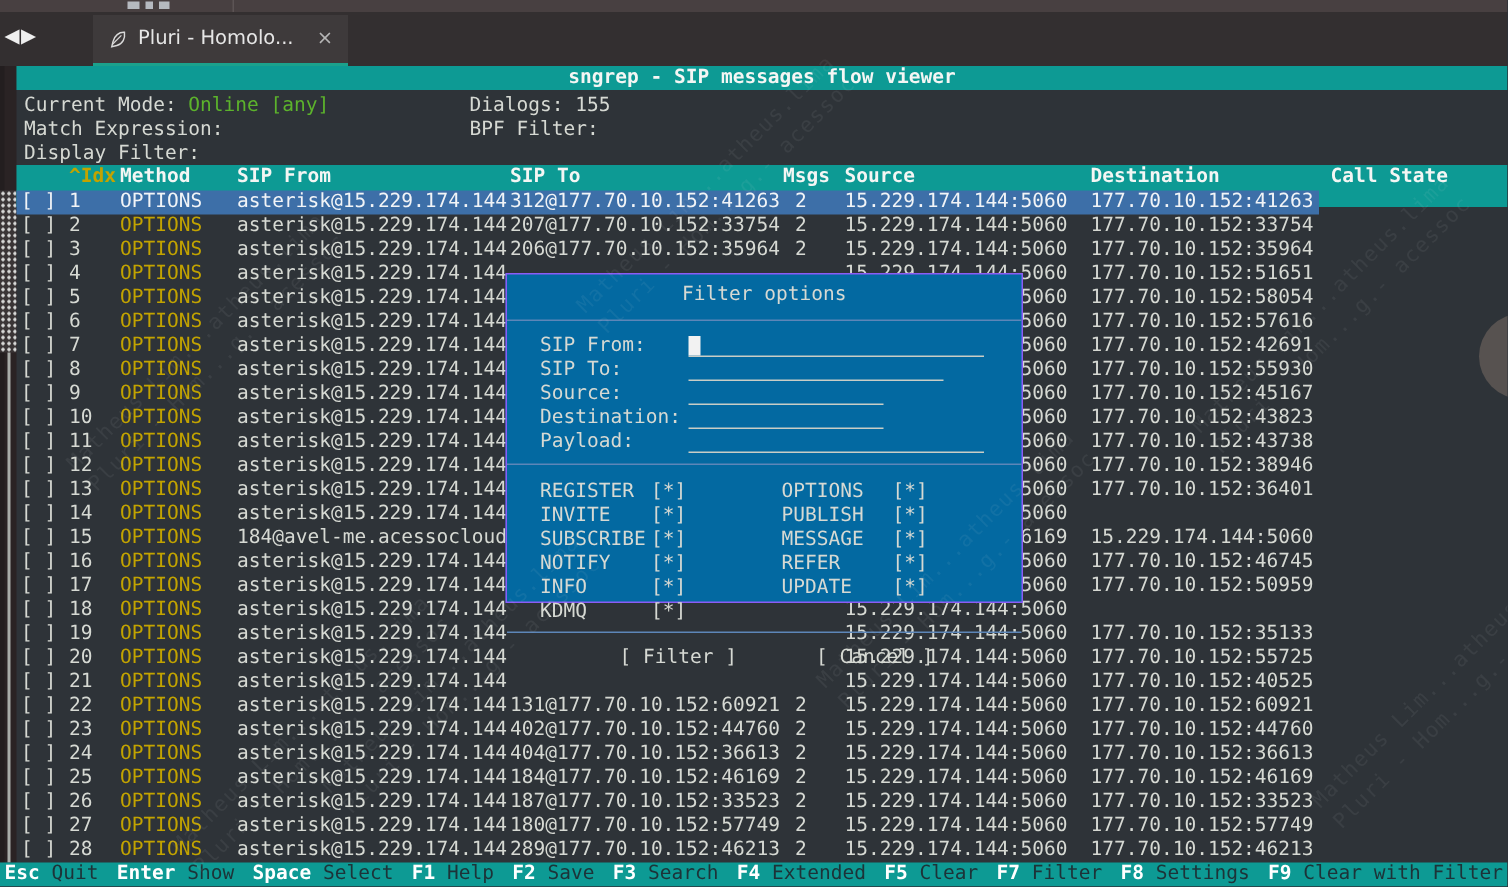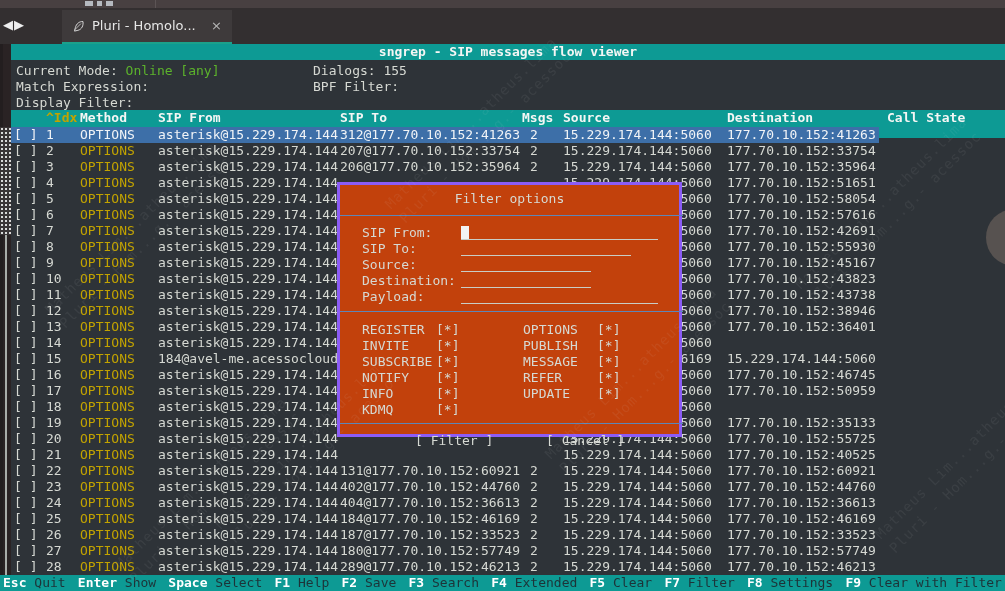--- a/index.html
+++ b/index.html
@@ -55,22 +55,22 @@
   .c-state { position:absolute; left:876px; }
   .method-col { color:#c2a300; }
 
   .footer { position:absolute; left:0; top:531px; width:1005px; height:16px; background:#0d9a94;
             display:flex; justify-content:space-between; padding:0 3px; white-space:nowrap; }
   .fkey { font-weight:bold; color:#ffffff; }
   .flabel { color:#1d3338; }
   .footer .item { display:inline-block; }
 
   
-  .dialog { position:absolute; left:337px; top:182px; width:345px; height:255px; background:#c2410c;
-            border:3px solid #8b5cf6; z-index:5; color:#d6d9d3; }
+  .dialog { position:absolute; left:337px; top:182px; width:345px; height:220px; background:#0369a1;
+            border:1px solid #8b5cf6; z-index:5; color:#d6d9d3; }
   .dlg-title { position:absolute; top:6px; left:0; width:100%; text-align:center; }
   .dlg-sep { position:absolute; left:0; width:343px; height:0; border-top:1px solid #5d86b8; }
   .sep1 { top:30px; } .sep2 { top:126px; } .sep3 { top:238px; }
   .dlg-field-label { position:absolute; left:22px; white-space:pre; }
   .dlg-input { position:absolute; left:121px; height:15px; border-bottom:1px solid #c9cdc6; }
   .dlg-cursor { position:absolute; left:121px; width:8px; height:13px; background:#f2f2f2; }
   .cb-label-l { position:absolute; left:22px; white-space:pre; }
   .cb-box-l   { position:absolute; left:96px; }
   .cb-label-r { position:absolute; left:183px; white-space:pre; }
   .cb-box-r   { position:absolute; left:257px; }

